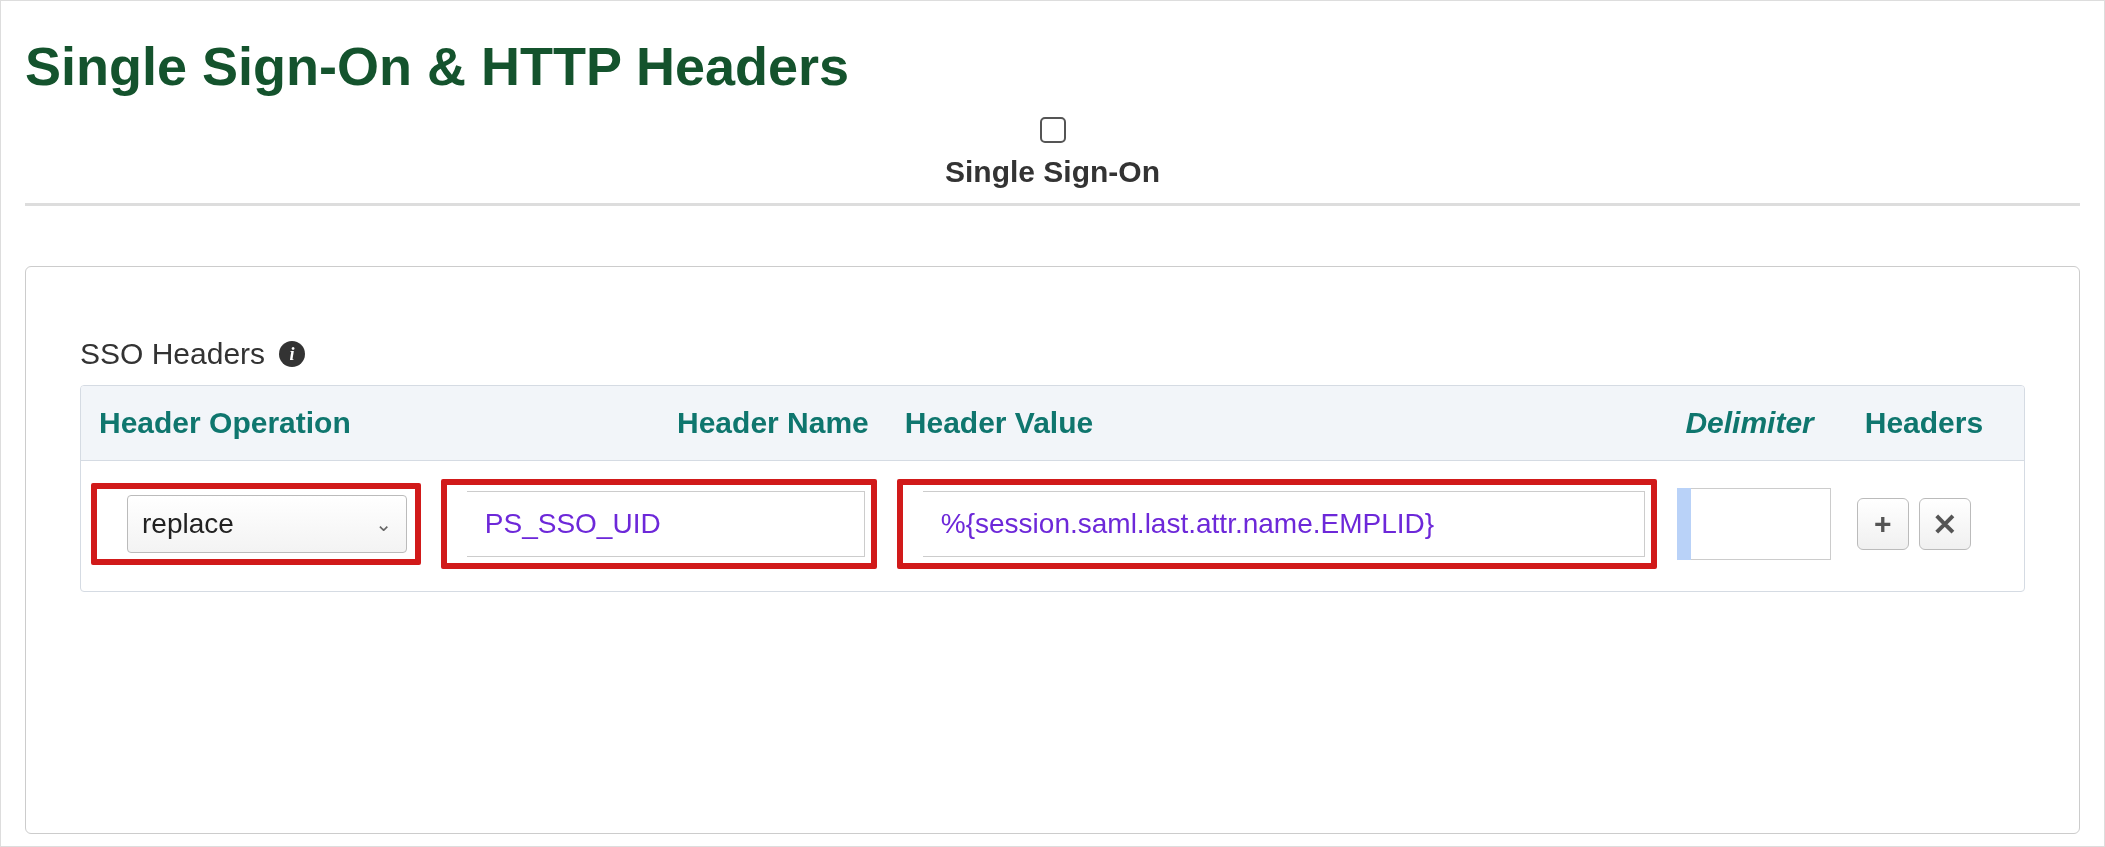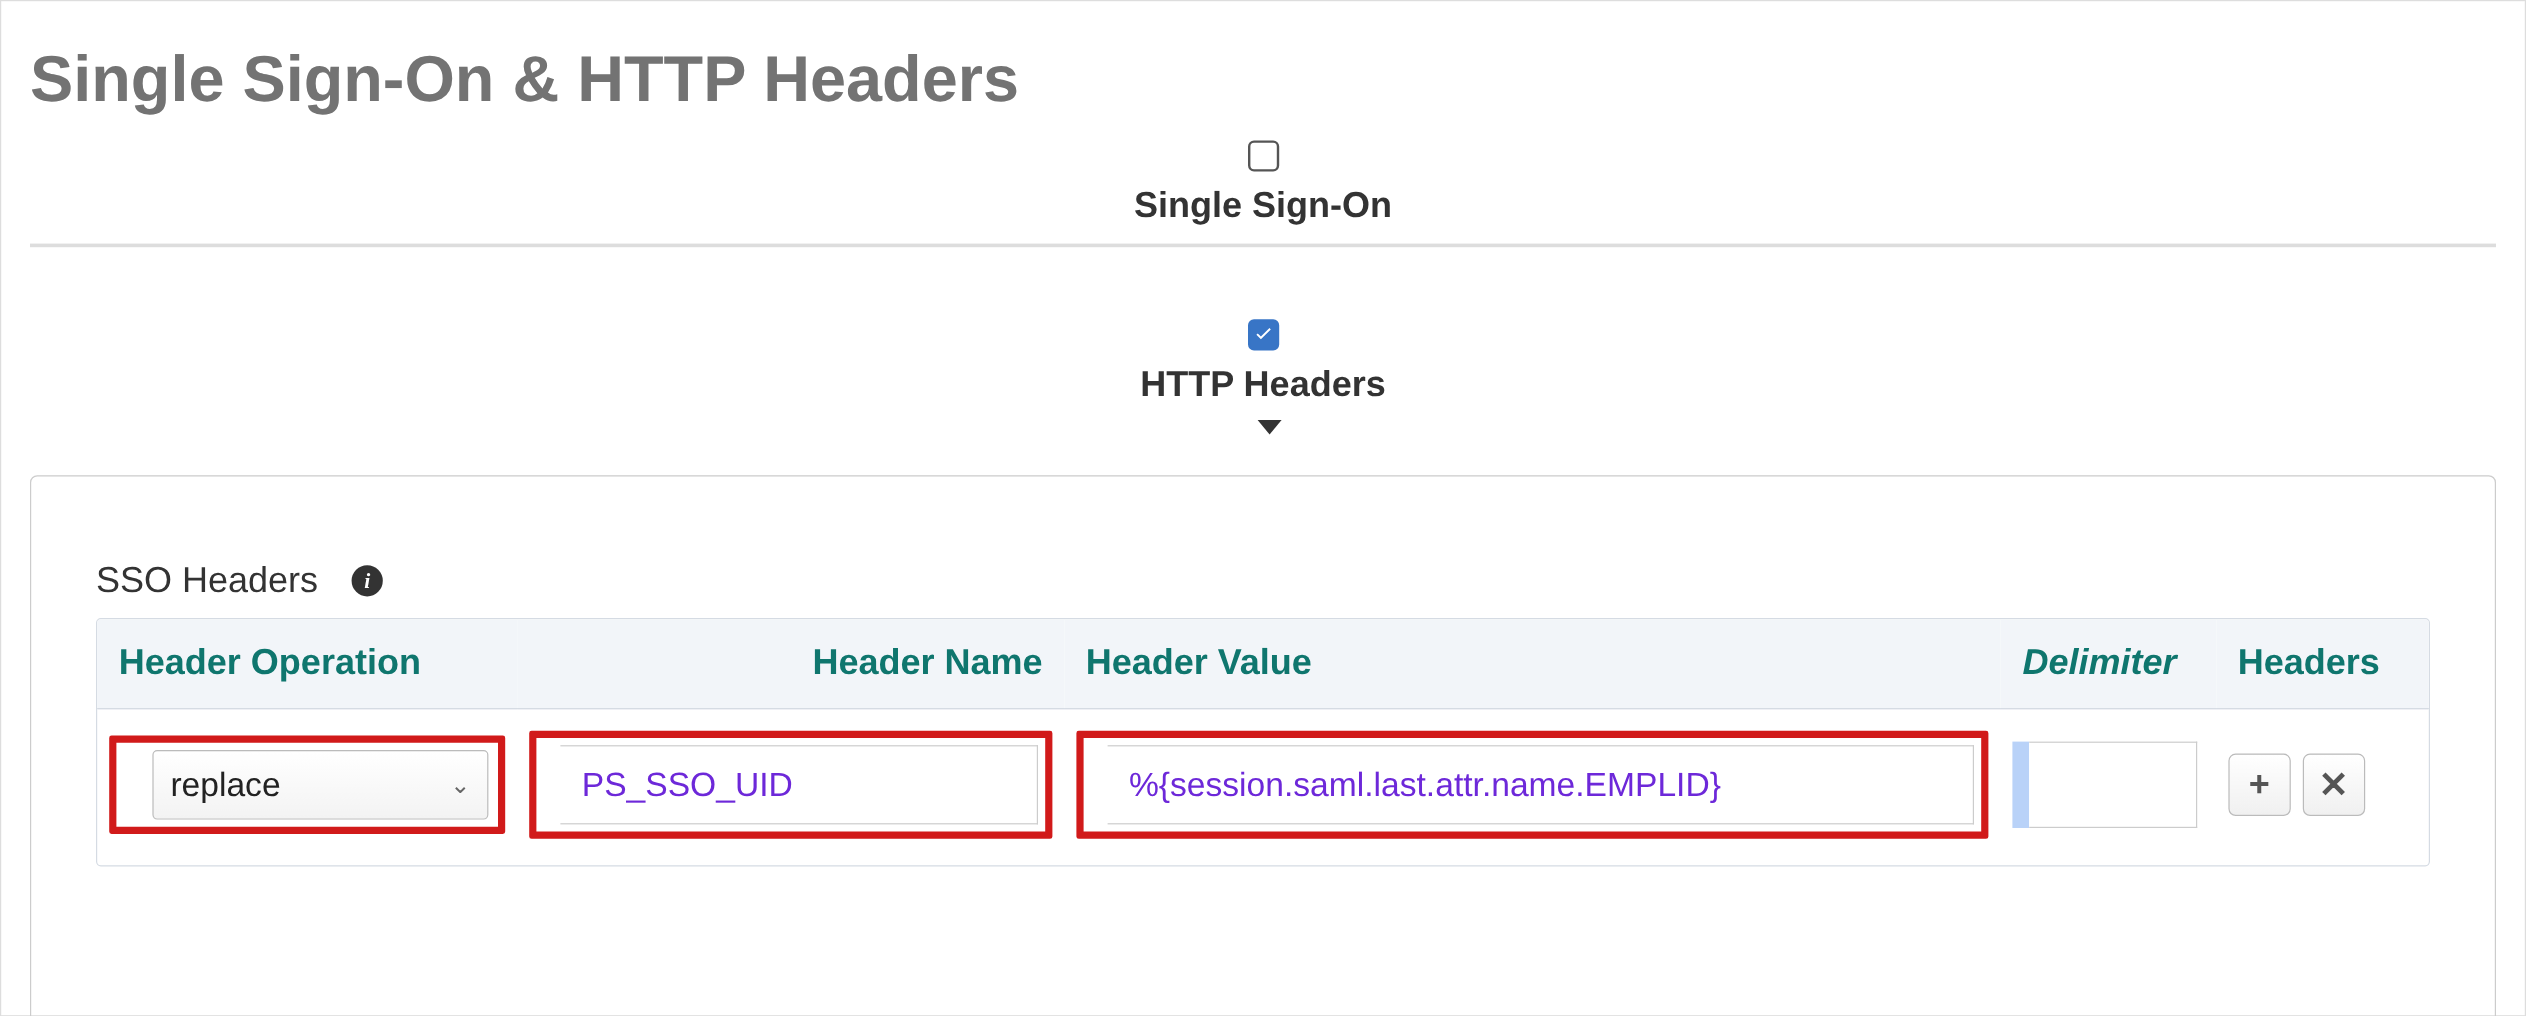--- a/index.html
+++ b/index.html
@@ -10,21 +10,21 @@
   }
   .frame {
     border: 1px solid #ddd;
     width: 2105px;
     height: 847px;
     padding: 24px 24px 10px 24px;
   }
   .page-title {
     font-size: 54px;
     font-weight: 700;
-    color: #737373;
+    color: #14532d;
     margin-bottom: 20px;
     margin-top: 10px;
   }
   .section-row {
     display: flex;
     align-items: center;
     gap: 12px;
     padding-bottom: 14px;
     flex-direction: column;
   }
@@ -65,21 +65,21 @@
   .panel {
     border: 1px solid #ccc;
     border-radius: 6px;
     padding: 70px 54px 54px 54px;
     margin-top: 20px;
     height: 568px;
   }
   .subsection-row {
     display: flex;
     align-items: center;
-    gap: 28px;
+    gap: 14px;
     margin-bottom: 14px;
   }
   .subsection-label {
     font-size: 30px;
     font-weight: 500;
     color: #333;
   }
   .info-icon {
     width: 26px; height: 26px;
     border-radius: 50%;
@@ -200,29 +200,20 @@
 
   <h1 class="page-title">Single Sign-On &amp; HTTP Headers</h1>
 
   <div class="section-row bordered">
     <span class="cbx">
       
     </span>
     <span class="section-label">Single Sign-On</span>
   </div>
 
-  <div class="section-row">
-    <span class="cbx checked">
-      <svg viewBox="0 0 24 24">
-          <path fill="#fff" d="M20 6L9 17l-5-5 1.5-1.5L9 14l9.5-9.5z"></path>
-        </svg>
-    </span>
-    <span class="section-label">HTTP Headers</span>
-    <span class="chevron-down"></span>
-  </div>
 
   <div class="panel">
 
     <div class="subsection-row">
       <span class="subsection-label">SSO Headers</span>
       <span class="info-icon">i</span>
     </div>
 
     <div class="table-container">
       <table>

